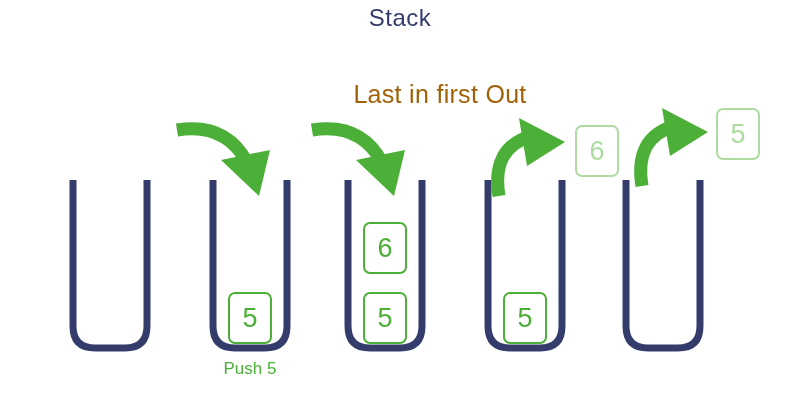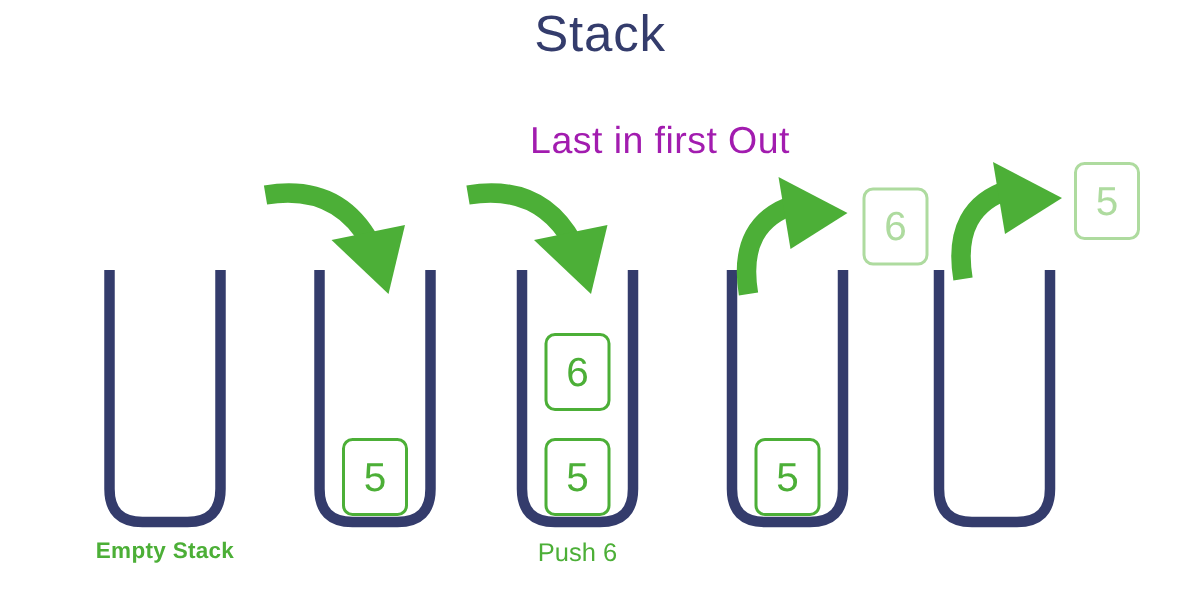--- a/index.html
+++ b/index.html
@@ -9,31 +9,31 @@
     font-family:"Liberation Sans", sans-serif;
     overflow:hidden;
     position:relative;
   }
   #stage{position:absolute;left:0;top:0;width:800px;height:400px;}
 
   .title{
     position:absolute;
     left:0;top:4px;width:800px;
     text-align:center;
-    font-size:34px;
+    font-size:24px;
     color:#343c6c;
     letter-spacing:0.5px;
     font-weight:400;
   }
   .subtitle{
     position:absolute;
     left:250px;top:80px;width:380px;
     text-align:center;
     font-size:25px;
-    color:#a21caf;
+    color:#a16207;
     font-weight:400;
     letter-spacing:0.3px;
   }
 
   .col{position:absolute;top:0;width:150px;height:400px;}
 
   .container-svg{position:absolute;left:0;top:178px;}
 
   .cell{
     position:absolute;
@@ -74,45 +74,44 @@
 
 <div id="stage">
 
   <div class="title">Stack</div>
   <div class="subtitle">Last in first Out</div>
 
   <div class="col" style="left:35px;">
     <svg class="container-svg" width="150" height="180" viewBox="0 0 150 180">
       <path d="M38 2 L38 148 Q38 170 60 170 L90 170 Q112 170 112 148 L112 2" fill="none" stroke="#343c6c" stroke-width="7" stroke-linecap="butt"></path>
     </svg>
-    <div class="caption small">Empty Stack</div>
   </div>
 
   <div class="col" style="left:175px;">
     <svg class="container-svg" width="150" height="180" viewBox="0 0 150 180">
       <path d="M38 2 L38 148 Q38 170 60 170 L90 170 Q112 170 112 148 L112 2" fill="none" stroke="#343c6c" stroke-width="7" stroke-linecap="butt"></path>
     </svg>
     <div class="cell" style="left:53px;top:292px;">5</div>
     <svg class="arrow" style="left:-6px;top:112px;" width="130" height="85" viewBox="0 0 130 85">
       <path d="M8 18 Q56 10 78 50" fill="none" stroke="#4CAF37" stroke-width="13" stroke-linecap="butt"></path>
       <path d="M52 48 L101 38 L90 84 Z" fill="#4CAF37"></path>
     </svg>
+    <div class="caption">Push 5</div>
   </div>
 
   <div class="col" style="left:310px;">
     <svg class="container-svg" width="150" height="180" viewBox="0 0 150 180">
       <path d="M38 2 L38 148 Q38 170 60 170 L90 170 Q112 170 112 148 L112 2" fill="none" stroke="#343c6c" stroke-width="7" stroke-linecap="butt"></path>
     </svg>
     <div class="cell" style="left:53px;top:222px;">6</div>
     <div class="cell" style="left:53px;top:292px;">5</div>
     <svg class="arrow" style="left:-6px;top:112px;" width="130" height="85" viewBox="0 0 130 85">
       <path d="M8 18 Q56 10 78 50" fill="none" stroke="#4CAF37" stroke-width="13" stroke-linecap="butt"></path>
       <path d="M52 48 L101 38 L90 84 Z" fill="#4CAF37"></path>
     </svg>
-    <div class="caption">Push 6</div>
   </div>
 
   <div class="col" style="left:450px;">
     <svg class="container-svg" width="150" height="180" viewBox="0 0 150 180">
       <path d="M38 2 L38 148 Q38 170 60 170 L90 170 Q112 170 112 148 L112 2" fill="none" stroke="#343c6c" stroke-width="7" stroke-linecap="butt"></path>
     </svg>
     <div class="cell" style="left:53px;top:292px;">5</div>
     <svg class="arrow" style="left:35px;top:118px;" width="120" height="82" viewBox="0 0 120 82">
       <path d="M14 78 Q6 30 46 18" fill="none" stroke="#4CAF37" stroke-width="13" stroke-linecap="butt"></path>
       <path d="M34 0 L80 24 L42 48 Z" fill="#4CAF37"></path>

